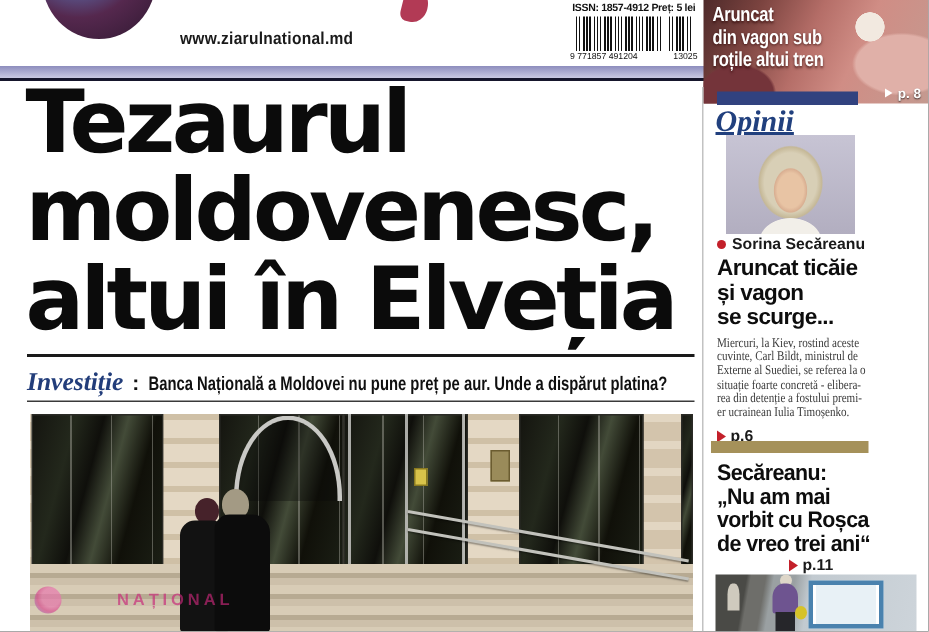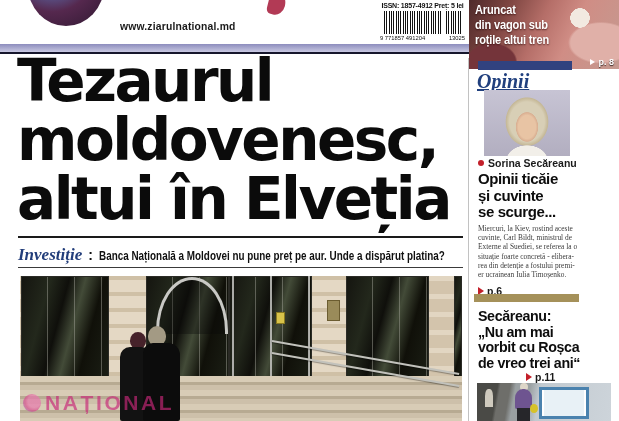--- a/index.html
+++ b/index.html
@@ -70,21 +70,21 @@
     border:1px solid #6b5c30;}
   .ysign{position:absolute;left:256px;top:36px;width:7px;height:10px;background:#d8c34a;border:1px solid #8a7a20;}
   .steps{position:absolute;left:0;top:100px;width:442px;height:45px;
     background:repeating-linear-gradient(180deg,#d8ccb6 0 6px,#b7aa92 6px 9px,#cdc0aa 9px 14px);}
   .rail{position:absolute;height:2px;background:#c2c2bc;transform-origin:left;box-shadow:0 1px 1px rgba(0,0,0,.35);}
   .fig-body{position:absolute;background:#121212;border-radius:10px 12px 2px 2px;}
   .fig-head{position:absolute;border-radius:50% 50% 45% 45%;}
   .watermark{left:3px;top:115px;display:flex;align-items:center;gap:4px;opacity:.85;}
   .wm-logo{width:18px;height:18px;border-radius:50%;
     background:radial-gradient(circle at 62% 40%, #e876ae 0 40%, #d84a8e 60%, #8890cc 100%);opacity:.8;}
-  .wm-text{font-size:21px;font-weight:bold;letter-spacing:2.6px;color:rgba(200,40,120,.78);}
+  .wm-text{font-size:11px;font-weight:bold;letter-spacing:2.6px;color:rgba(200,40,120,.78);margin-left:33px;}
 
   
   .v-divider{left:468px;top:58px;width:1px;height:363px;background:#c2c2c2;}
   .side-bluebar{left:478px;top:61px;width:94px;height:9px;background:#31427f;}
   .side-title{left:477px;top:70px;font-family:"Liberation Serif",serif;font-style:italic;
     font-weight:bold;font-size:20px;color:#21407e;text-decoration:underline;}
   .portrait{left:484px;top:90px;width:86px;height:66px;
     background:
       radial-gradient(ellipse 34px 26px at 50% 108%, #f2efe9 0 60%, rgba(242,239,233,0) 62%),
       radial-gradient(ellipse 15px 20px at 50% 56%, #e8c4a4 0 58%, #d9af92 72%, rgba(217,175,146,0) 76%),
@@ -195,22 +195,22 @@
 
   <div class="abs v-divider"></div>
   <div class="abs side-bluebar"></div>
   <div class="abs side-title">Opinii</div>
   <div class="abs portrait"></div>
   <div class="abs author-row">
     <span class="bullet"></span>
     <span class="author-name">Sorina Secăreanu</span>
   </div>
   <div class="abs side-h1">
-    <div>Opinii ticăie</div>
-    <div>și cuvinte</div>
+    <div>Aruncat ticăie</div>
+    <div>și vagon</div>
     <div>se scurge...</div>
   </div>
   <div class="abs side-body">
     <div>Miercuri, la Kiev, rostind aceste</div>
     <div>cuvinte, Carl Bildt, ministrul de</div>
     <div>Externe al Suediei, se referea la o</div>
     <div>situație foarte concretă - elibera-</div>
     <div>rea din detenție a fostului premi-</div>
     <div>er ucrainean Iulia Timoșenko.</div>
   </div>

